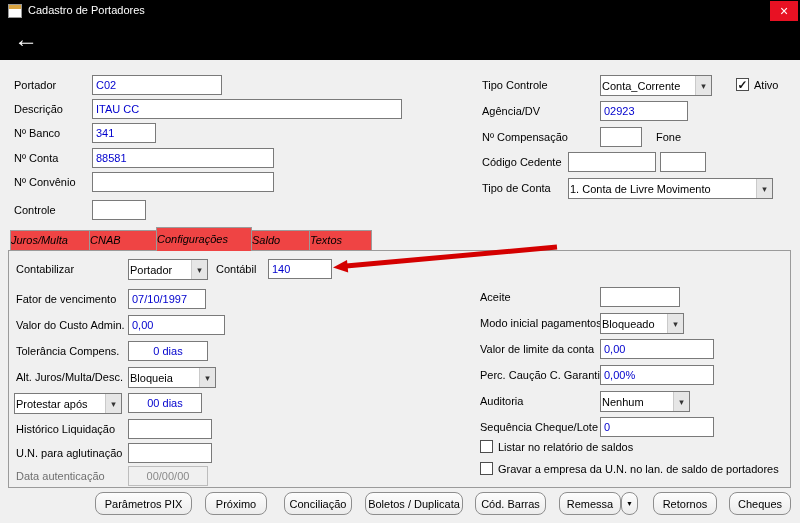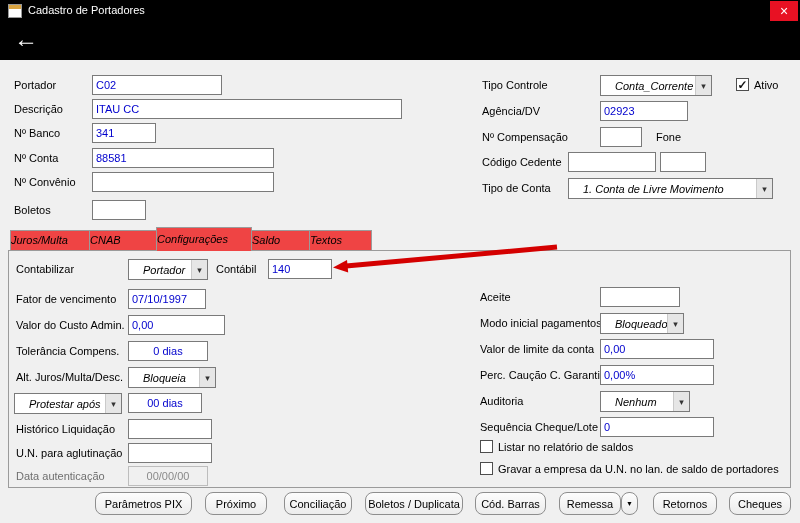--- a/index.html
+++ b/index.html
@@ -18,21 +18,21 @@
   .back-btn { position:absolute; left:14px; top:3px; color:#fff; font-size:24px; line-height:28px; cursor:pointer; }
 
   .lbl { position:absolute; white-space:nowrap; color:#000; }
   .txt { position:absolute; height:20px; border:1px solid #7a7a7a; background:#fff; color:#0000CD;
          font:11px "Liberation Sans", sans-serif; padding:0 3px; outline:none; }
   .txt.num { text-align:left; }
   .txt.ctr { text-align:center; }
   .txt.dis { background:#F0F0F0; color:#8a8a8a; border-color:#bdbdbd; }
 
   .combo { position:absolute; height:21px; background:#fff; border:1px solid #7a7a7a; display:flex; align-items:center; cursor:default; }
-  .combo .val { flex:1; padding:0 14px; white-space:nowrap; overflow:hidden;font-style:italic; }
+  .combo .val { flex:1; padding:0 1px; white-space:nowrap; overflow:hidden; }
   .combo .arw { width:16px; align-self:stretch; background:#E6E6E6; border-left:1px solid #cacaca; display:flex; align-items:center; justify-content:center; font-size:9px; color:#333; }
 
   .cbrow { position:absolute; display:flex; align-items:center; gap:5px; }
   .cb { width:13px; height:13px; background:#fff; border:1px solid #4d4d4d; display:flex; align-items:center; justify-content:center; }
   .cb .mark { font-size:12px; line-height:10px; color:#111; font-weight:bold; }
   .cb-label { white-space:nowrap; }
 
   .panel { position:absolute; left:8px; top:250px; width:783px; height:238px; border:1px solid #9b9b9b; background:#F0F0F0; }
   .tab { position:absolute; top:230px; height:20px; background:#ef4444; border:1px solid #9b9b9b; border-bottom:none; text-align:left; padding-top:3px; cursor:pointer;font-style:italic; }
   .tab.sel { top:227px; height:24px; padding-top:5px; }
@@ -67,21 +67,21 @@
 
   <span class="lbl" style="left:14px;top:127px">Nº Banco</span>
   <input class="txt" style="left: 92px; top: 123px; width: 64px;" value="341">
 
   <span class="lbl" style="left:14px;top:152px">Nº Conta</span>
   <input class="txt" style="left: 92px; top: 148px; width: 182px;" value="88581">
 
   <span class="lbl" style="left:14px;top:176px">Nº Convênio</span>
   <input class="txt" style="left: 92px; top: 172px; width: 182px;" value="">
 
-  <span class="lbl" style="left:14px;top:204px">Boletos</span>
+  <span class="lbl" style="left:14px;top:204px">Controle</span>
   <input class="txt" style="left: 92px; top: 200px; width: 54px;" value="">
 
   <span class="lbl" style="left:482px;top:79px">Tipo Controle</span>
   <div class="combo" style="left:600px;top:75px;width:112px">
     <span class="val">Conta_Corrente</span>
     <span class="arw">▾</span>
   </div>
 
   <div class="cbrow" style="left:736px;top:78px">
     <span class="cb">

